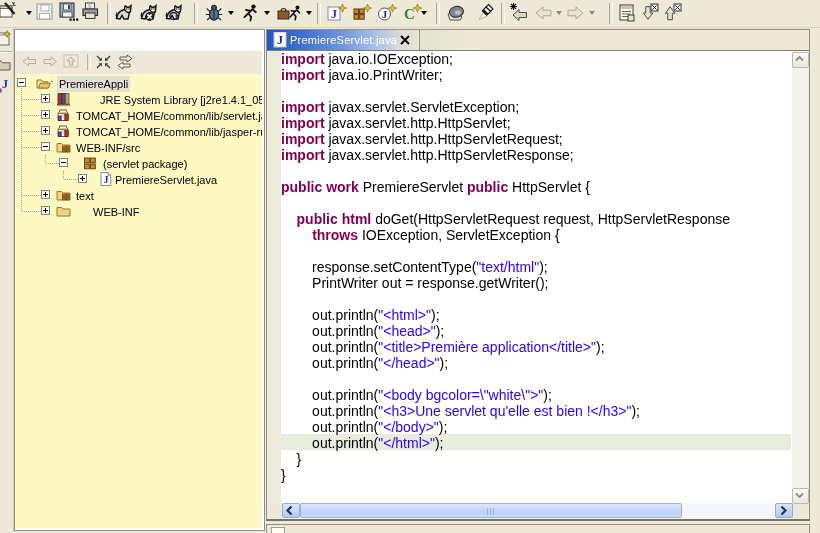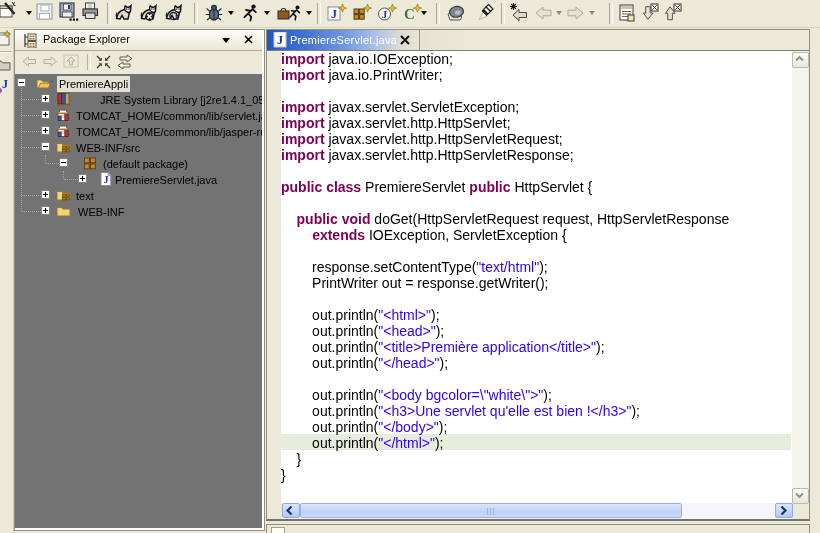--- a/index.html
+++ b/index.html
@@ -5,21 +5,21 @@
 html,body{margin:0;padding:0;}
 #root{position:relative;width:820px;height:533px;background:#ece9d8;font-family:"Liberation Sans",sans-serif;overflow:hidden;}
 .ab{position:absolute;}
 .sep{position:absolute;top:3px;height:21px;width:2px;border-left:1px solid #aaa79a;border-right:1px solid #fbfaf3;}
 .dd{position:absolute;width:0;height:0;border-left:3px solid transparent;border-right:3px solid transparent;border-top:4px solid #000;}
 .ddg{border-top-color:#8e8b7c;}
 
 #pkgpanel{position:absolute;left:14px;top:29px;width:249px;height:500px;background:#fff;border:1px solid #919082;}
 #pkghead{position:absolute;left:0;top:0;width:247px;height:20px;background:linear-gradient(#fdfdf8,#ebe8d7);border-bottom:1px solid #aca89a;}
 #pkgtools{position:absolute;left:0;top:21px;width:247px;height:23px;background:#ece9d8;}
-#tree{position:absolute;left:0;top:44px;width:247px;height:454px;background:#737373;overflow:hidden;font-size:11px;color:#000;}
+#tree{position:absolute;left:0;top:44px;width:247px;height:454px;background:#fef9c3;overflow:hidden;font-size:11px;color:#000;}
 .trow{position:absolute;height:16px;line-height:16px;white-space:nowrap;}
 .exp{position:absolute;width:7px;height:7px;background:#fff;border:1px solid #888478;}
 .exp i{position:absolute;left:1px;top:3px;width:5px;height:1px;background:#000;}
 .exp.plus b{position:absolute;left:3px;top:1px;width:1px;height:5px;background:#000;}
 .tico{position:absolute;width:18px;height:16px;}
 .dotv{position:absolute;width:1px;border-left:1px dotted #a8a698;}
 .doth{position:absolute;height:1px;border-top:1px dotted #a8a698;}
 #editor{position:absolute;left:266px;top:29px;width:542px;height:489px;background:#ece9d8;border:1px solid #919082;border-bottom:2px solid #75736a;}
 #tabbar{position:absolute;left:0;top:0;width:542px;height:20px;background:#ece9d8;border-bottom:1px solid #808078;}
 #tabsel{position:absolute;left:0;top:0;width:152px;height:20px;background:linear-gradient(90deg,#2356c0 0%,#3e6fd0 22%,#7096dd 50%,#abc2ea 72%,#dcdcd4 88%,#e8e5d4 100%);}
@@ -197,40 +197,20 @@
       </svg>
     <svg class="ab" style="left:-6px;top:48px" width="19" height="18">
         <text x="11" y="12" font-size="12" font-weight="bold" fill="#2230b0" text-anchor="middle" font-family="Liberation Serif">J</text>
         <circle cx="4" cy="4" r="2" fill="#8a3a1e"></circle>
         <circle cx="3.5" cy="10" r="2.2" fill="#3a7a28"></circle>
         <circle cx="5.5" cy="14.5" r="2.6" fill="#a050b0"></circle>
       </svg>
   </div>
 
   <div id="pkgpanel">
-    <div id="pkghead">
-      <svg class="ab" style="left:7px;top:3px" width="16" height="15">
-          <path d="M3,1 L3,14 M3,4 L6,4 M3,11 L6,11" stroke="#333" stroke-width="1.2"></path>
-          <rect x="6" y="1" width="8" height="6.5" fill="#fffcf0" stroke="#555"></rect>
-          <rect x="7.5" y="2.5" width="2" height="1.6" fill="#a06a20"></rect>
-          <rect x="10.5" y="2.5" width="2" height="1.6" fill="#a06a20"></rect>
-          <rect x="7.5" y="5" width="2" height="1.6" fill="#a06a20"></rect>
-          <rect x="10.5" y="5" width="2" height="1.6" fill="#a06a20"></rect>
-          <rect x="6" y="8.5" width="8" height="6.5" fill="#fffcf0" stroke="#555"></rect>
-          <rect x="7.5" y="10" width="2" height="1.6" fill="#a06a20"></rect>
-          <rect x="10.5" y="10" width="2" height="1.6" fill="#a06a20"></rect>
-          <rect x="7.5" y="12.5" width="2" height="1.6" fill="#a06a20"></rect>
-          <rect x="10.5" y="12.5" width="2" height="1.6" fill="#a06a20"></rect>
-        </svg>
-      <span class="ab" style="left:28px;top:3px;font-size:11px;color:#000;">Package Explorer</span>
-      <div class="ab" style="left:207px;top:8px;width:0;height:0;border-left:4px solid transparent;border-right:4px solid transparent;border-top:5px solid #000;"></div>
-      <svg class="ab" style="left:229px;top:5px" width="9" height="9">
-          <path d="M1,1 L8,8 M8,1 L1,8" stroke="#000" stroke-width="1.6"></path>
-        </svg>
-    </div>
     <div id="pkgtools">
       <svg class="ab" style="left:7px;top:4px" width="15" height="13">
           <path d="M1,6.5 L6.5,2 L6.5,4.5 L13.5,4.5 L13.5,8.5 L6.5,8.5 L6.5,11 Z" fill="#e8e5d4" stroke="#b3b09c"></path>
         </svg>
       <svg class="ab" style="left:28px;top:4px" width="15" height="13">
           <path d="M13.5,6.5 L8,2 L8,4.5 L1,4.5 L1,8.5 L8,8.5 L8,11 Z" fill="#e8e5d4" stroke="#b3b09c"></path>
         </svg>
       <svg class="ab" style="left:48px;top:3px" width="17" height="15">
           <rect x="1" y="1" width="14" height="12" fill="none" stroke="#c4c1ae"></rect>
           <path d="M8,3 L12,7 L9.4,7 L9.4,11 L6.6,11 L6.6,7 L4,7 Z" fill="#e8e5d4" stroke="#b3b09c"></path>
@@ -326,21 +306,21 @@
       <div class="trow" style="left:0;top:81px;">
         <div class="exp" style="left:44px;top:3px;">
             <i></i>
           </div>
         <svg class="tico" style="left:67px;top:0" width="16" height="16">
             <rect x="2.5" y="3" width="4.8" height="4.8" fill="#c8882a" stroke="#5c3a0e" stroke-width="0.9"></rect>
             <rect x="8.5" y="3" width="4.8" height="4.8" fill="#c8882a" stroke="#5c3a0e" stroke-width="0.9"></rect>
             <rect x="2.5" y="9" width="4.8" height="4.8" fill="#c8882a" stroke="#5c3a0e" stroke-width="0.9"></rect>
             <rect x="8.5" y="9" width="4.8" height="4.8" fill="#c8882a" stroke="#5c3a0e" stroke-width="0.9"></rect>
           </svg>
-        <span style="position:absolute;left:88px;top:1px;">(default package)</span>
+        <span style="position:absolute;left:88px;top:1px;">(servlet package)</span>
       </div>
       <div class="trow" style="left:0;top:97px;">
         <div class="exp plus" style="left:63px;top:3px;">
             <i></i>
             <b></b>
           </div>
         <svg class="tico" style="left:83px;top:0" width="16" height="16">
             <path d="M3,1.5 L10,1.5 L12.8,4.3 L12.8,14.5 L3,14.5 Z" fill="#fff" stroke="#8888a4"></path>
             <path d="M10,1.5 L10,4.3 L12.8,4.3" fill="none" stroke="#8888a4"></path>
             <text x="8" y="12" font-size="10" font-weight="bold" fill="#2230b0" text-anchor="middle" font-family="Liberation Serif">J</text>
@@ -362,21 +342,21 @@
         <span style="position:absolute;left:61px;top:1px;">text</span>
       </div>
       <div class="trow" style="left:0;top:129px;">
         <div class="exp plus" style="left:26px;top:3px;">
             <i></i>
             <b></b>
           </div>
         <svg class="tico" style="left:40px;top:0" width="18" height="16">
             <path d="M2,13 L2,4.5 L6.5,4.5 L8,6 L15,6 L15,13 Z" fill="#f3d27c" stroke="#96772e"></path>
           </svg>
-        <span style="position:absolute;left:63px;top:1px;">WEB-INF</span>
+        <span style="position:absolute;left:78px;top:1px;">WEB-INF</span>
       </div>
     </div>
   </div>
 
   <div id="editor">
     <div id="tabbar">
       <div id="tabsel"></div>
       <div id="tabfade"></div>
       <div id="tabline"></div>
       <svg class="ab" style="left:6px;top:2px" width="15" height="16">
@@ -392,24 +372,24 @@
     <div id="code">
       <div id="hiline"></div>
       <pre id="pre"><span class="kw">import</span> java.io.IOException;
 <span class="kw">import</span> java.io.PrintWriter;
 
 <span class="kw">import</span> javax.servlet.ServletException;
 <span class="kw">import</span> javax.servlet.http.HttpServlet;
 <span class="kw">import</span> javax.servlet.http.HttpServletRequest;
 <span class="kw">import</span> javax.servlet.http.HttpServletResponse;
 
-<span class="kw">public</span> <span class="kw">class</span> PremiereServlet <span class="kw">public</span> HttpServlet {
-
-    <span class="kw">public</span> <span class="kw">void</span> doGet(HttpServletRequest request, HttpServletResponse
-        <span class="kw">extends</span> IOException, ServletException {
+<span class="kw">public</span> <span class="kw">work</span> PremiereServlet <span class="kw">public</span> HttpServlet {
+
+    <span class="kw">public</span> <span class="kw">html</span> doGet(HttpServletRequest request, HttpServletResponse
+        <span class="kw">throws</span> IOException, ServletException {
 
         response.setContentType(<span class="st">"text/html"</span>);
         PrintWriter out = response.getWriter();
 
         out.println(<span class="st">"&lt;html&gt;"</span>);
         out.println(<span class="st">"&lt;head&gt;"</span>);
         out.println(<span class="st">"&lt;title&gt;Première application&lt;/title&gt;"</span>);
         out.println(<span class="st">"&lt;/head&gt;"</span>);
 
         out.println(<span class="st">"&lt;body bgcolor=\"white\"&gt;"</span>);

